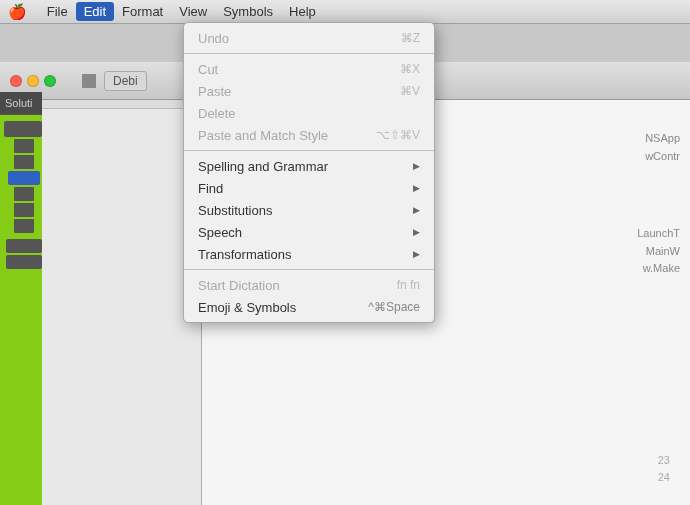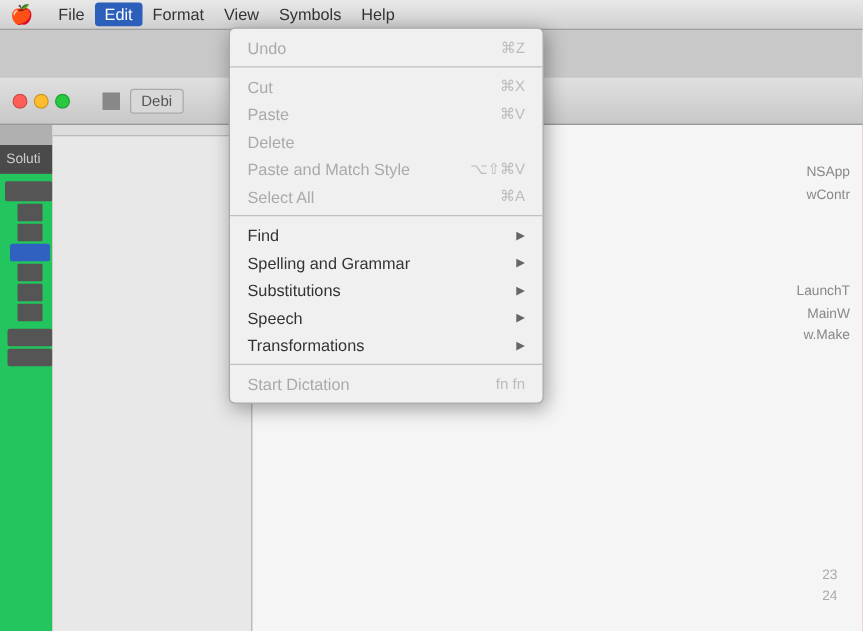--- a/index.html
+++ b/index.html
@@ -92,25 +92,25 @@
       color: #555;
       background: #d8d8d8;
       border: 1px solid #aaa;
       border-radius: 3px;
       padding: 2px 8px;
     }
 
     
     .sidebar {
       position: absolute;
-      top: 54px;
+      top: 30px;
       left: 0;
       width: 42px;
       bottom: 0;
-      background: #22c55e;
+      background: #84cc16;
     }
     .sidebar-header {
       padding: 5px;
       font-size: 11px;
       color: #ccc;
       background: #4a4a4a;
       border-bottom: 1px solid #555;
     }
     .sidebar-tree {
       padding: 4px 2px;
@@ -129,21 +129,21 @@
       border-radius: 1px;
     }
 
     
     .main-content {
       position: absolute;
       top: 38px;
       left: 42px;
       right: 0;
       bottom: 0;
-      background: #fca5a5;
+      background: #fef9c3;
     }
     .solution-panel {
       position: absolute;
       top: 0;
       left: 0;
       width: 160px;
       bottom: 0;
       background: #e8e8e8;
       border-right: 1px solid #aaa;
     }
@@ -317,44 +317,44 @@
       <span>Paste</span>
       <span class="shortcut">⌘V</span>
     </div>
     <div class="menu-item disabled">
       <span>Delete</span>
     </div>
     <div class="menu-item disabled">
       <span>Paste and Match Style</span>
       <span class="shortcut">⌥⇧⌘V</span>
     </div>
-    <div class="menu-item disabled">
-      <span>Select All</span>
-      <span class="shortcut">⌘A</span>
-    </div>
 
     <div class="menu-separator"></div>
 
     <div class="menu-item has-submenu">
+      <span>Spelling and Grammar</span>
+    </div>
+    <div class="menu-item has-submenu">
       <span>Find</span>
-    </div>
-    <div class="menu-item has-submenu">
-      <span>Spelling and Grammar</span>
     </div>
     <div class="menu-item has-submenu">
       <span>Substitutions</span>
     </div>
     <div class="menu-item has-submenu">
       <span>Speech</span>
     </div>
     <div class="menu-item has-submenu">
       <span>Transformations</span>
     </div>
 
     <div class="menu-separator"></div>
 
     <div class="menu-item disabled">
       <span>Start Dictation</span>
       <span class="shortcut">fn fn</span>
     </div>
+    <div class="menu-item">
+      <span>Emoji &amp; Symbols</span>
+      <span class="shortcut">^⌘Space</span>
+    </div>
 
   </div>
 </div>
 
 </body></html>

